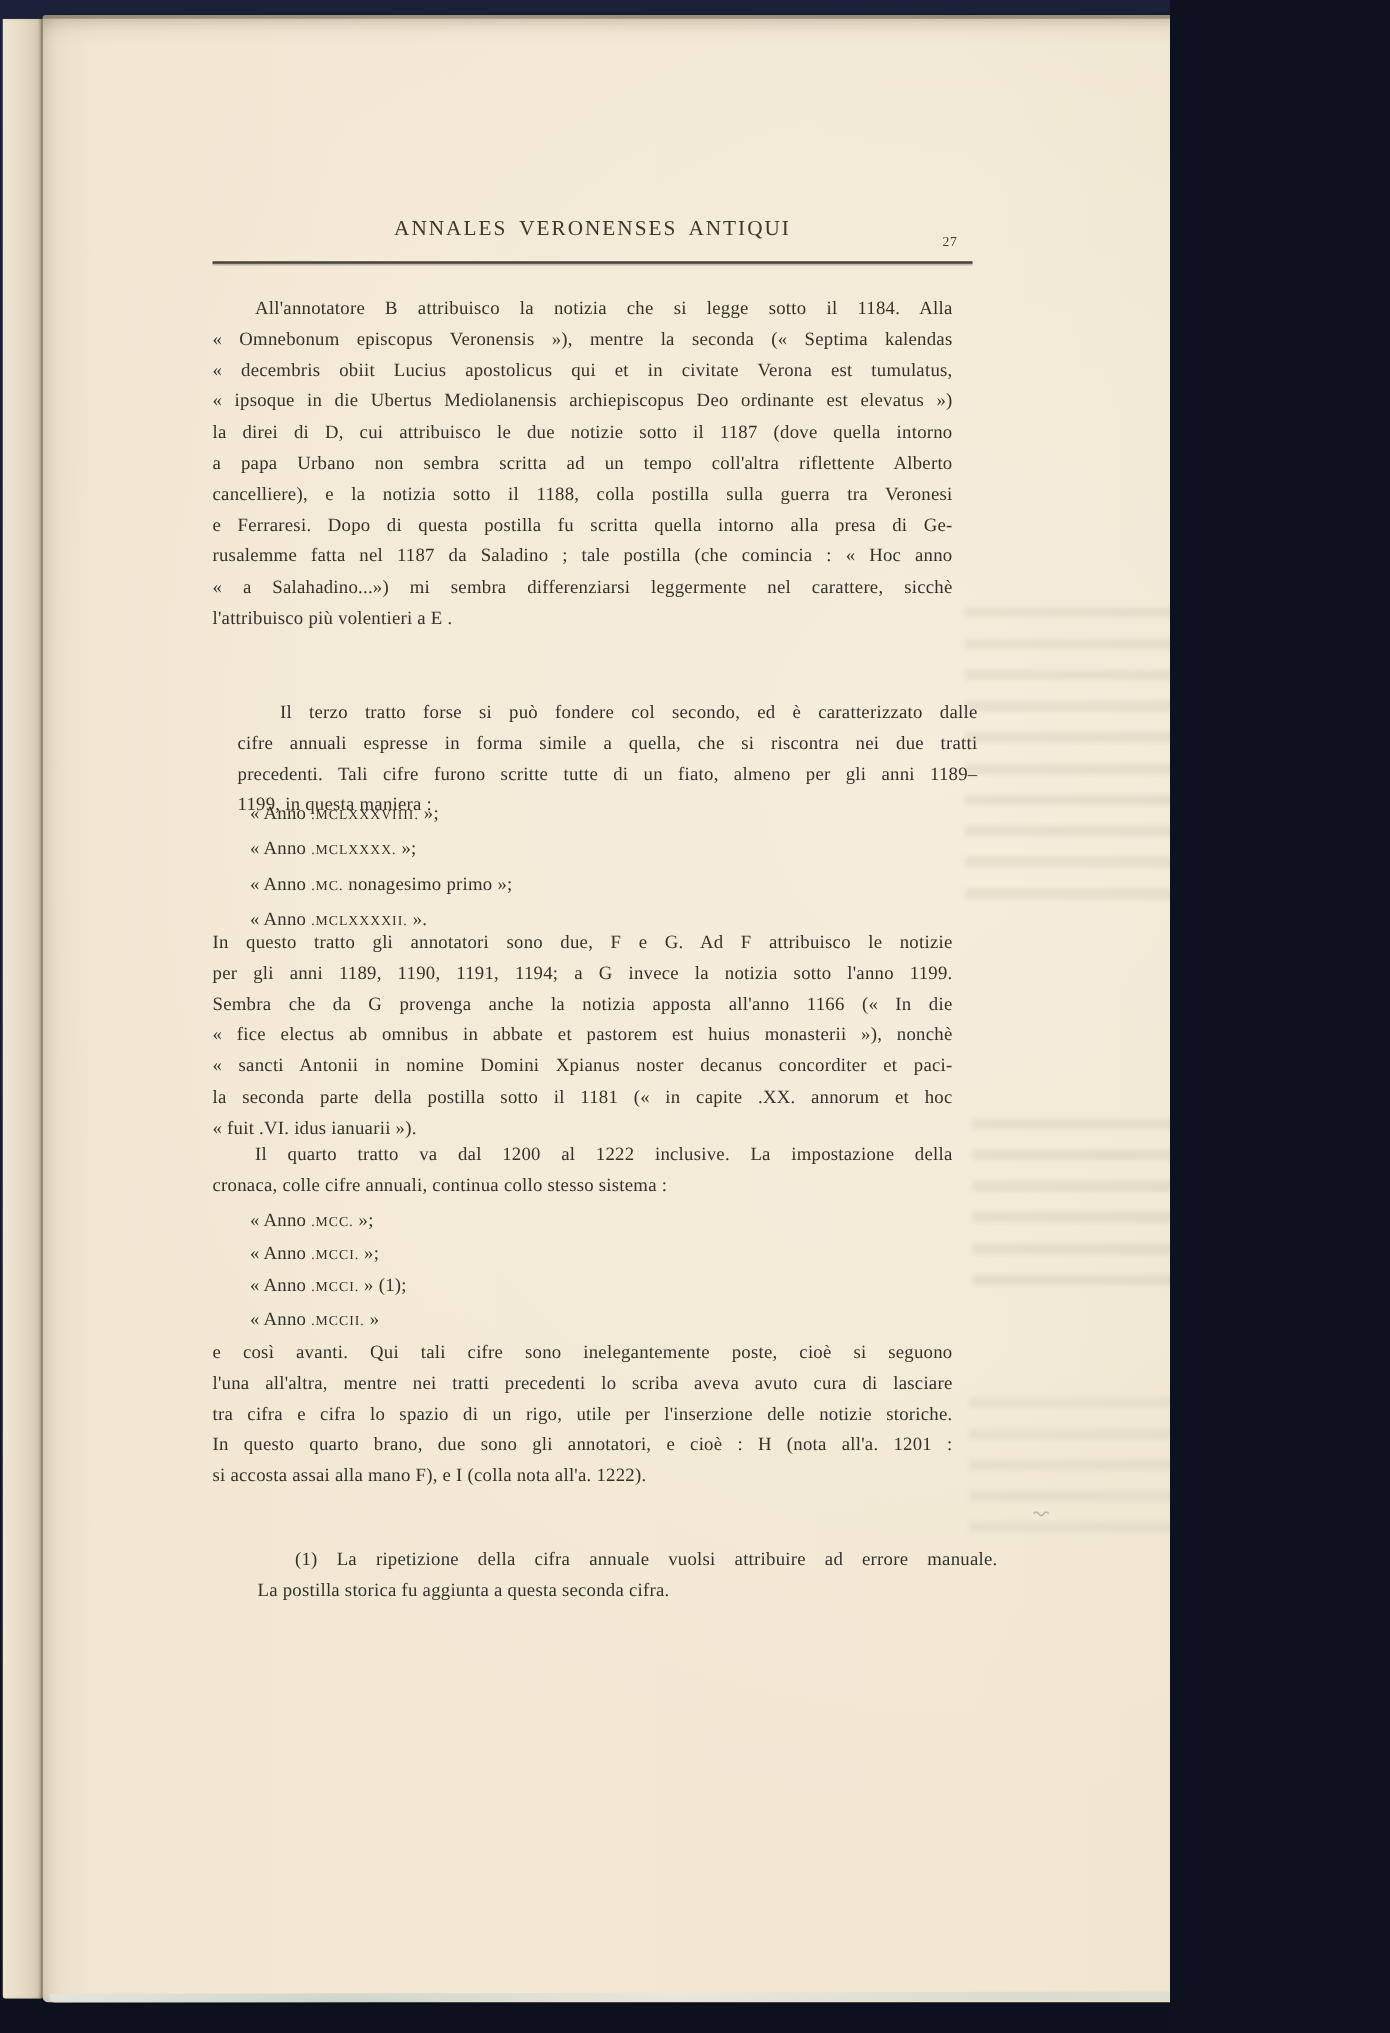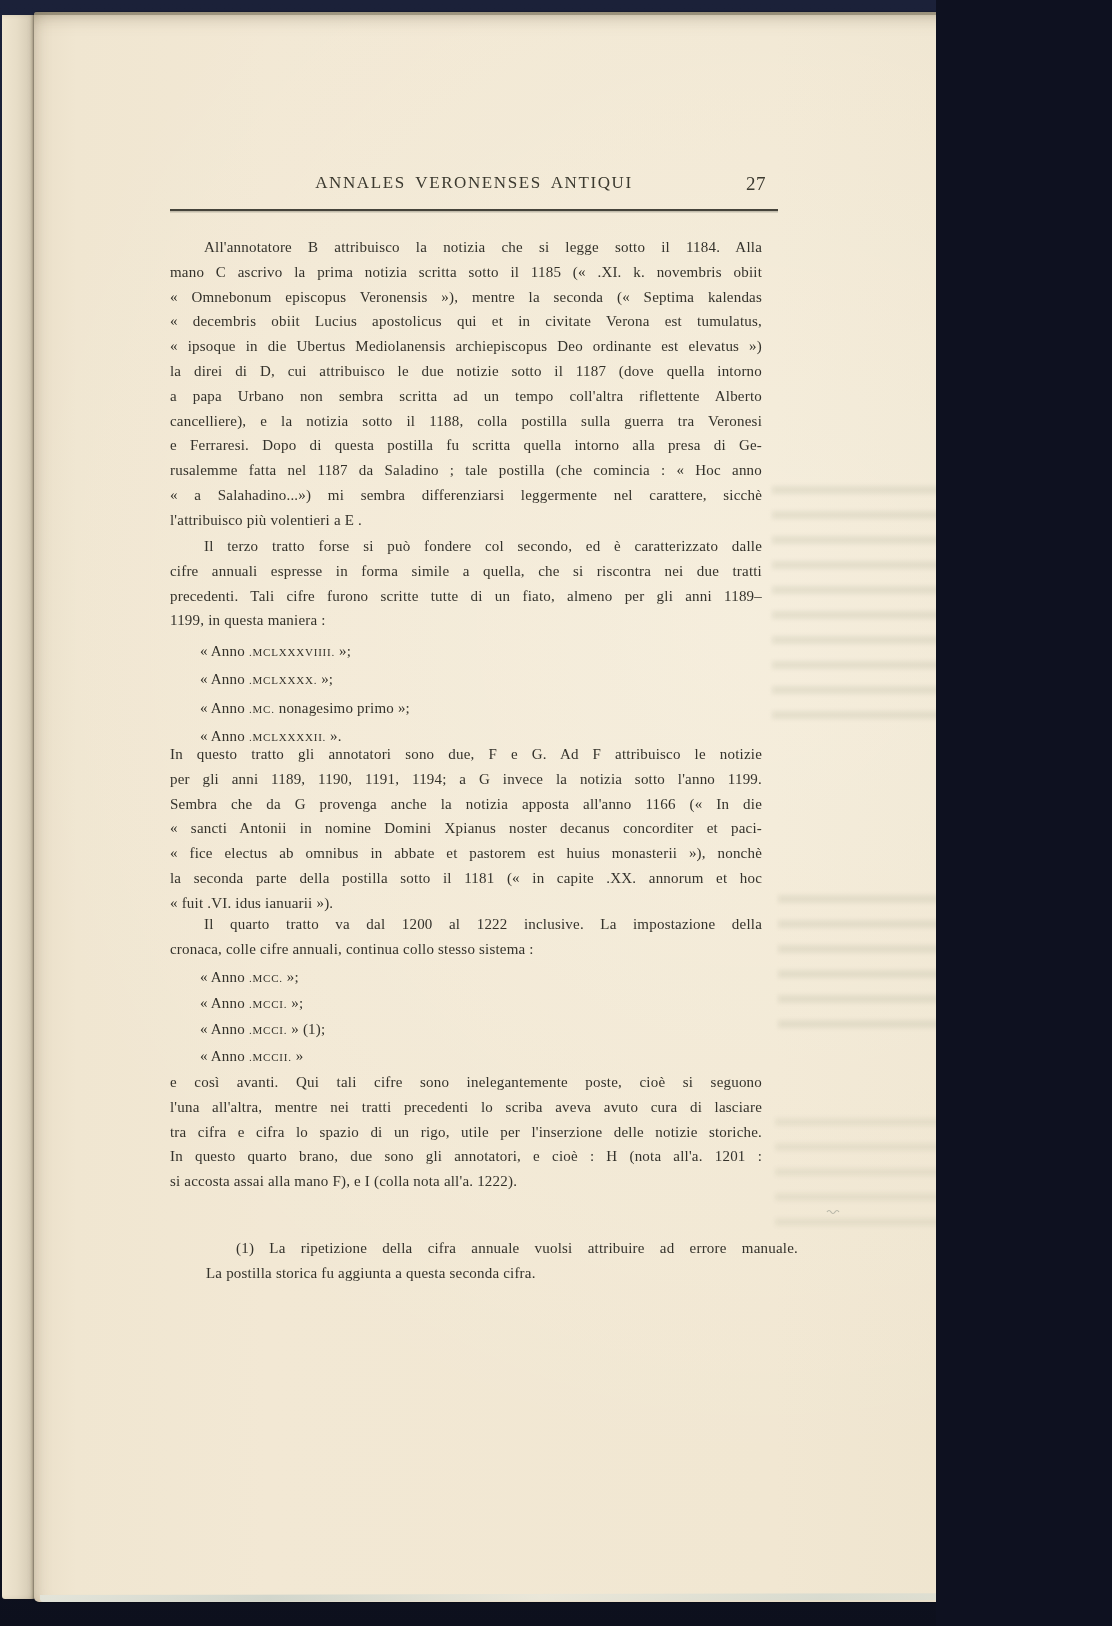--- a/index.html
+++ b/index.html
@@ -62,32 +62,32 @@
     position:absolute;left:170px;top:0;width:592px;
     color:#34322b;
     font-size:15px;line-height:24.8px;letter-spacing:.2px;
   }
   .header{position:absolute;top:171px;left:0;width:592px;height:24px;}
   .header .title{
     display:block;text-align:center;transform:translateX(8px);
     font-size:17px;letter-spacing:1.6px;word-spacing:4px;color:#3b392f;
   }
   .header .pageno{
-    position:absolute;right:-4px;top:1px;font-size:19px;color:#3b392f;letter-spacing:.5px;
+    position:absolute;right:-4px;top:11px;font-size:11px;color:#3b392f;letter-spacing:.5px;
   }
   .rule{
     position:absolute;top:209px;left:0;width:608px;height:2px;
     background:#45433a;box-shadow:0 1.5px 0 rgba(69,67,58,.28);
   }
   .para{position:absolute;left:0;width:592px;}
   .para .tline{text-align:justify;text-align-last:justify;}
   .para .tline:last-child{text-align-last:left;}
   .para.indent .tline:first-child{text-indent:34px;}
   .p1{top:235px;}
-  .p2{top:534px;}
+  .p2{top:558px;margin-left:20px;}
   .p3{top:742px;}
   .p4{top:912px;}
   .p5{top:1070px;}
   .quotes{position:absolute;left:30px;width:560px;}
   .q1{top:638px;line-height:27.4px;}
   .q2{top:965px;line-height:25.2px;}
   .qline{white-space:nowrap;}
   .rnum{font-size:11px;letter-spacing:.8px;}
   .footnote{position:absolute;left:0;top:1236px;width:592px;margin-left:36px;}
   .footnote .tline{text-align:justify;text-align-last:justify;}
@@ -118,21 +118,20 @@
 
     <div class="header">
       <span class="title">ANNALES VERONENSES ANTIQUI</span>
       <span class="pageno">27</span>
     </div>
 
     <div class="rule"></div>
 
     <div class="para indent p1">
         <div class="tline">All'annotatore B attribuisco la notizia che si legge sotto il 1184.  Alla</div>
-        <div class="tline">mano C ascrivo la prima notizia scritta sotto il 1185 (« .XI. k. novembris obiit</div>
         <div class="tline">« Omnebonum episcopus Veronensis »), mentre la seconda (« Septima kalendas</div>
         <div class="tline">« decembris obiit Lucius apostolicus qui et in civitate Verona est tumulatus,</div>
         <div class="tline">« ipsoque in die Ubertus Mediolanensis archiepiscopus Deo ordinante est elevatus »)</div>
         <div class="tline">la direi di D, cui attribuisco le due notizie sotto il 1187 (dove quella intorno</div>
         <div class="tline">a papa Urbano non sembra scritta ad un tempo coll'altra riflettente Alberto</div>
         <div class="tline">cancelliere), e la notizia sotto il 1188, colla postilla sulla guerra tra Veronesi</div>
         <div class="tline">e Ferraresi.  Dopo di questa postilla fu scritta quella intorno alla presa di Ge-</div>
         <div class="tline">rusalemme fatta nel 1187 da Saladino ; tale postilla (che comincia : « Hoc anno</div>
         <div class="tline">« a Salahadino...») mi sembra differenziarsi leggermente nel carattere, sicchè</div>
         <div class="tline">l'attribuisco più volentieri a E .</div>
@@ -149,22 +148,22 @@
       <div class="qline"><span>« Anno </span><span class="rnum">.MCLXXXVIIII.</span><span> »;</span></div>
       <div class="qline"><span>« Anno </span><span class="rnum">.MCLXXXX.</span><span> »;</span></div>
       <div class="qline"><span>« Anno </span><span class="rnum">.MC.</span><span> nonagesimo primo »;</span></div>
       <div class="qline"><span>« Anno </span><span class="rnum">.MCLXXXXII.</span><span> ».</span></div>
     </div>
 
     <div class="para p3">
         <div class="tline">In questo tratto gli annotatori sono due, F e G.  Ad F attribuisco le notizie</div>
         <div class="tline">per gli anni 1189, 1190, 1191, 1194; a G invece la notizia sotto l'anno 1199.</div>
         <div class="tline">Sembra che da G provenga anche la notizia apposta all'anno 1166 (« In die</div>
+        <div class="tline">« fice electus ab omnibus in abbate et pastorem est huius monasterii »), nonchè</div>
         <div class="tline">« sancti Antonii in nomine Domini Xpianus noster decanus concorditer et paci-</div>
-        <div class="tline">« fice electus ab omnibus in abbate et pastorem est huius monasterii »), nonchè</div>
         <div class="tline">la seconda parte della postilla sotto il 1181 (« in capite .XX. annorum et hoc</div>
         <div class="tline">« fuit .VI. idus ianuarii »).</div>
       </div>
 
     <div class="para indent p4">
         <div class="tline">Il quarto tratto va dal 1200 al 1222 inclusive.  La impostazione della</div>
         <div class="tline">cronaca, colle cifre annuali, continua collo stesso sistema :</div>
       </div>
 
     <div class="quotes q2">

